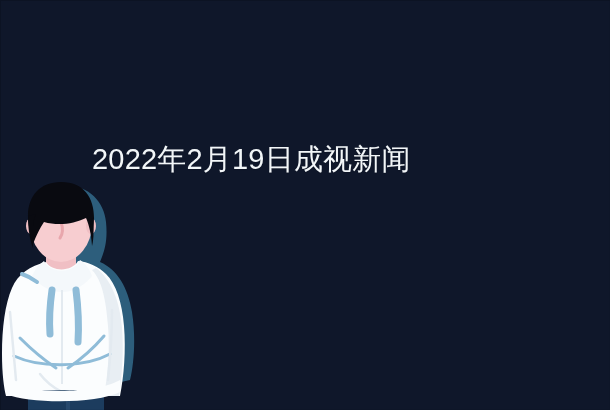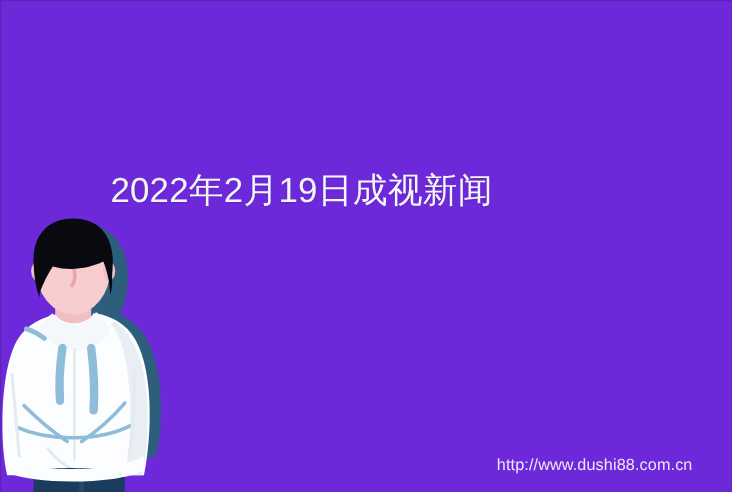--- a/index.html
+++ b/index.html
@@ -5,21 +5,21 @@
   html, body {
     margin: 0;
     padding: 0;
     background: #ffffff;
   }
   #stage {
     position: relative;
     width: 610px;
     height: 410px;
     overflow: hidden;
-    background: #6d28d9;
+    background: #0f172a;
     font-family: "Liberation Sans", "DejaVu Sans", sans-serif;
     user-select: none;
   }
   
   #edge-vignette {
     position: absolute;
     inset: 0;
     box-shadow: inset 1px 1px 0 0 rgba(0,0,0,0.10),
                 inset 0 0 0 1px rgba(0,0,0,0.04);
     pointer-events: none;
@@ -135,16 +135,15 @@
         <path d="M28 212 L104 212 L104 232 L28 232 Z" fill="#1c3c5e"></path>
         <path d="M66 216 L70 216 L70 232 L66 232 Z" fill="#27496d"></path>
       </g>
 
       <path d="M6 204 C30 216 96 216 120 202 L120 214 C96 226 30 226 6 216 Z" fill="#fbfdfe"></path>
     </svg>
   </div>
 
   <div id="headline">2022年2月19日成视新闻</div>
 
-  <div id="watermark">http://www.dushi88.com.cn</div>
 
   <div id="edge-vignette"></div>
 </div>
 
 </body></html>

